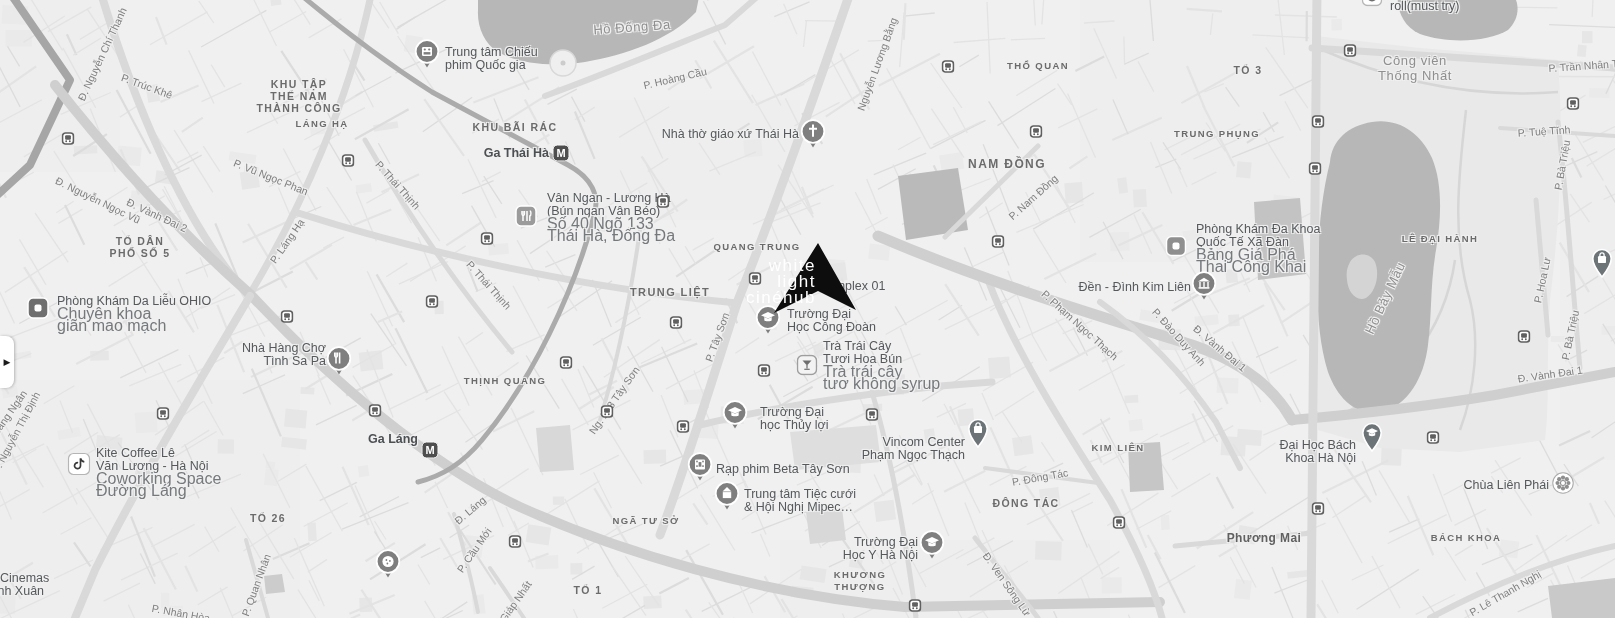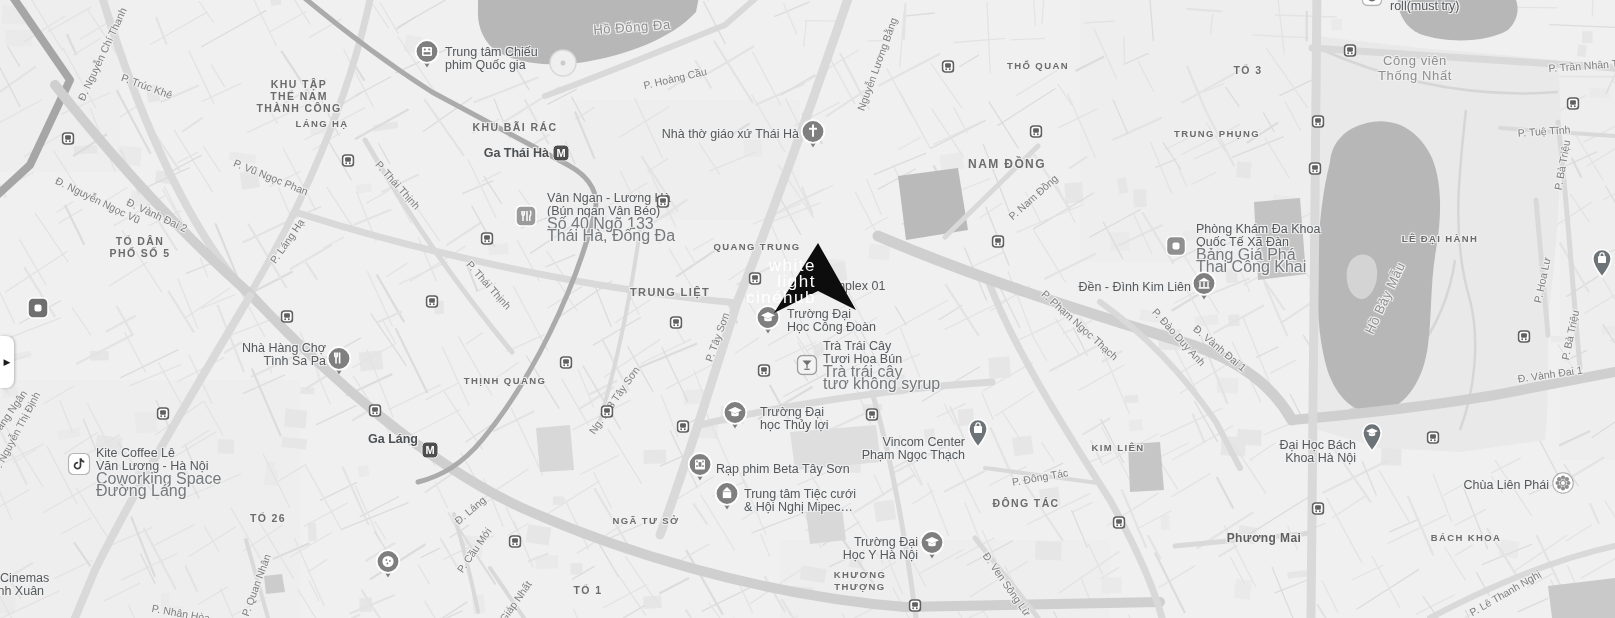--- a/index.html
+++ b/index.html
@@ -1012,20 +1012,25 @@
       </div>
       <div class="poi-box halo" style="top: 128px; right: 816px; text-align: right;">
         <div class="poi-t" style="white-space: pre-line;">Nhà thờ giáo xứ Thái Hà</div>
       </div>
       <div class="poi-box halo" style="top: 192px; left: 547px;">
         <div class="poi-t" style="white-space: pre-line;">Vân Ngan - Lương Hà
 (Bún ngan Vân Béo)</div>
         <div class="poi-s">Số 40 Ngõ 133</div>
         <div class="poi-s">Thái Hà, Đống Đa</div>
       </div>
+      <div class="poi-box halo" style="top: 295px; left: 57px;">
+        <div class="poi-t" style="white-space: pre-line;">Phòng Khám Da Liễu OHIO</div>
+        <div class="poi-s">Chuyên khoa</div>
+        <div class="poi-s">giãn mao mạch</div>
+      </div>
       <div class="poi-box halo" style="top: 342px; right: 1289px; text-align: right;">
         <div class="poi-t" style="white-space: pre-line;">Nhà Hàng Chợ
 Tình Sa Pa</div>
       </div>
       <div class="poi-box halo" style="top: 280px; left: 852px; transform: translateX(-50%); text-align: center;">
         <div class="poi-t" style="white-space: pre-line;">Complex 01</div>
       </div>
       <div class="poi-box halo" style="top: 308px; left: 787px;">
         <div class="poi-t" style="white-space: pre-line;">Trường Đại
 Học Công Đoàn</div>

